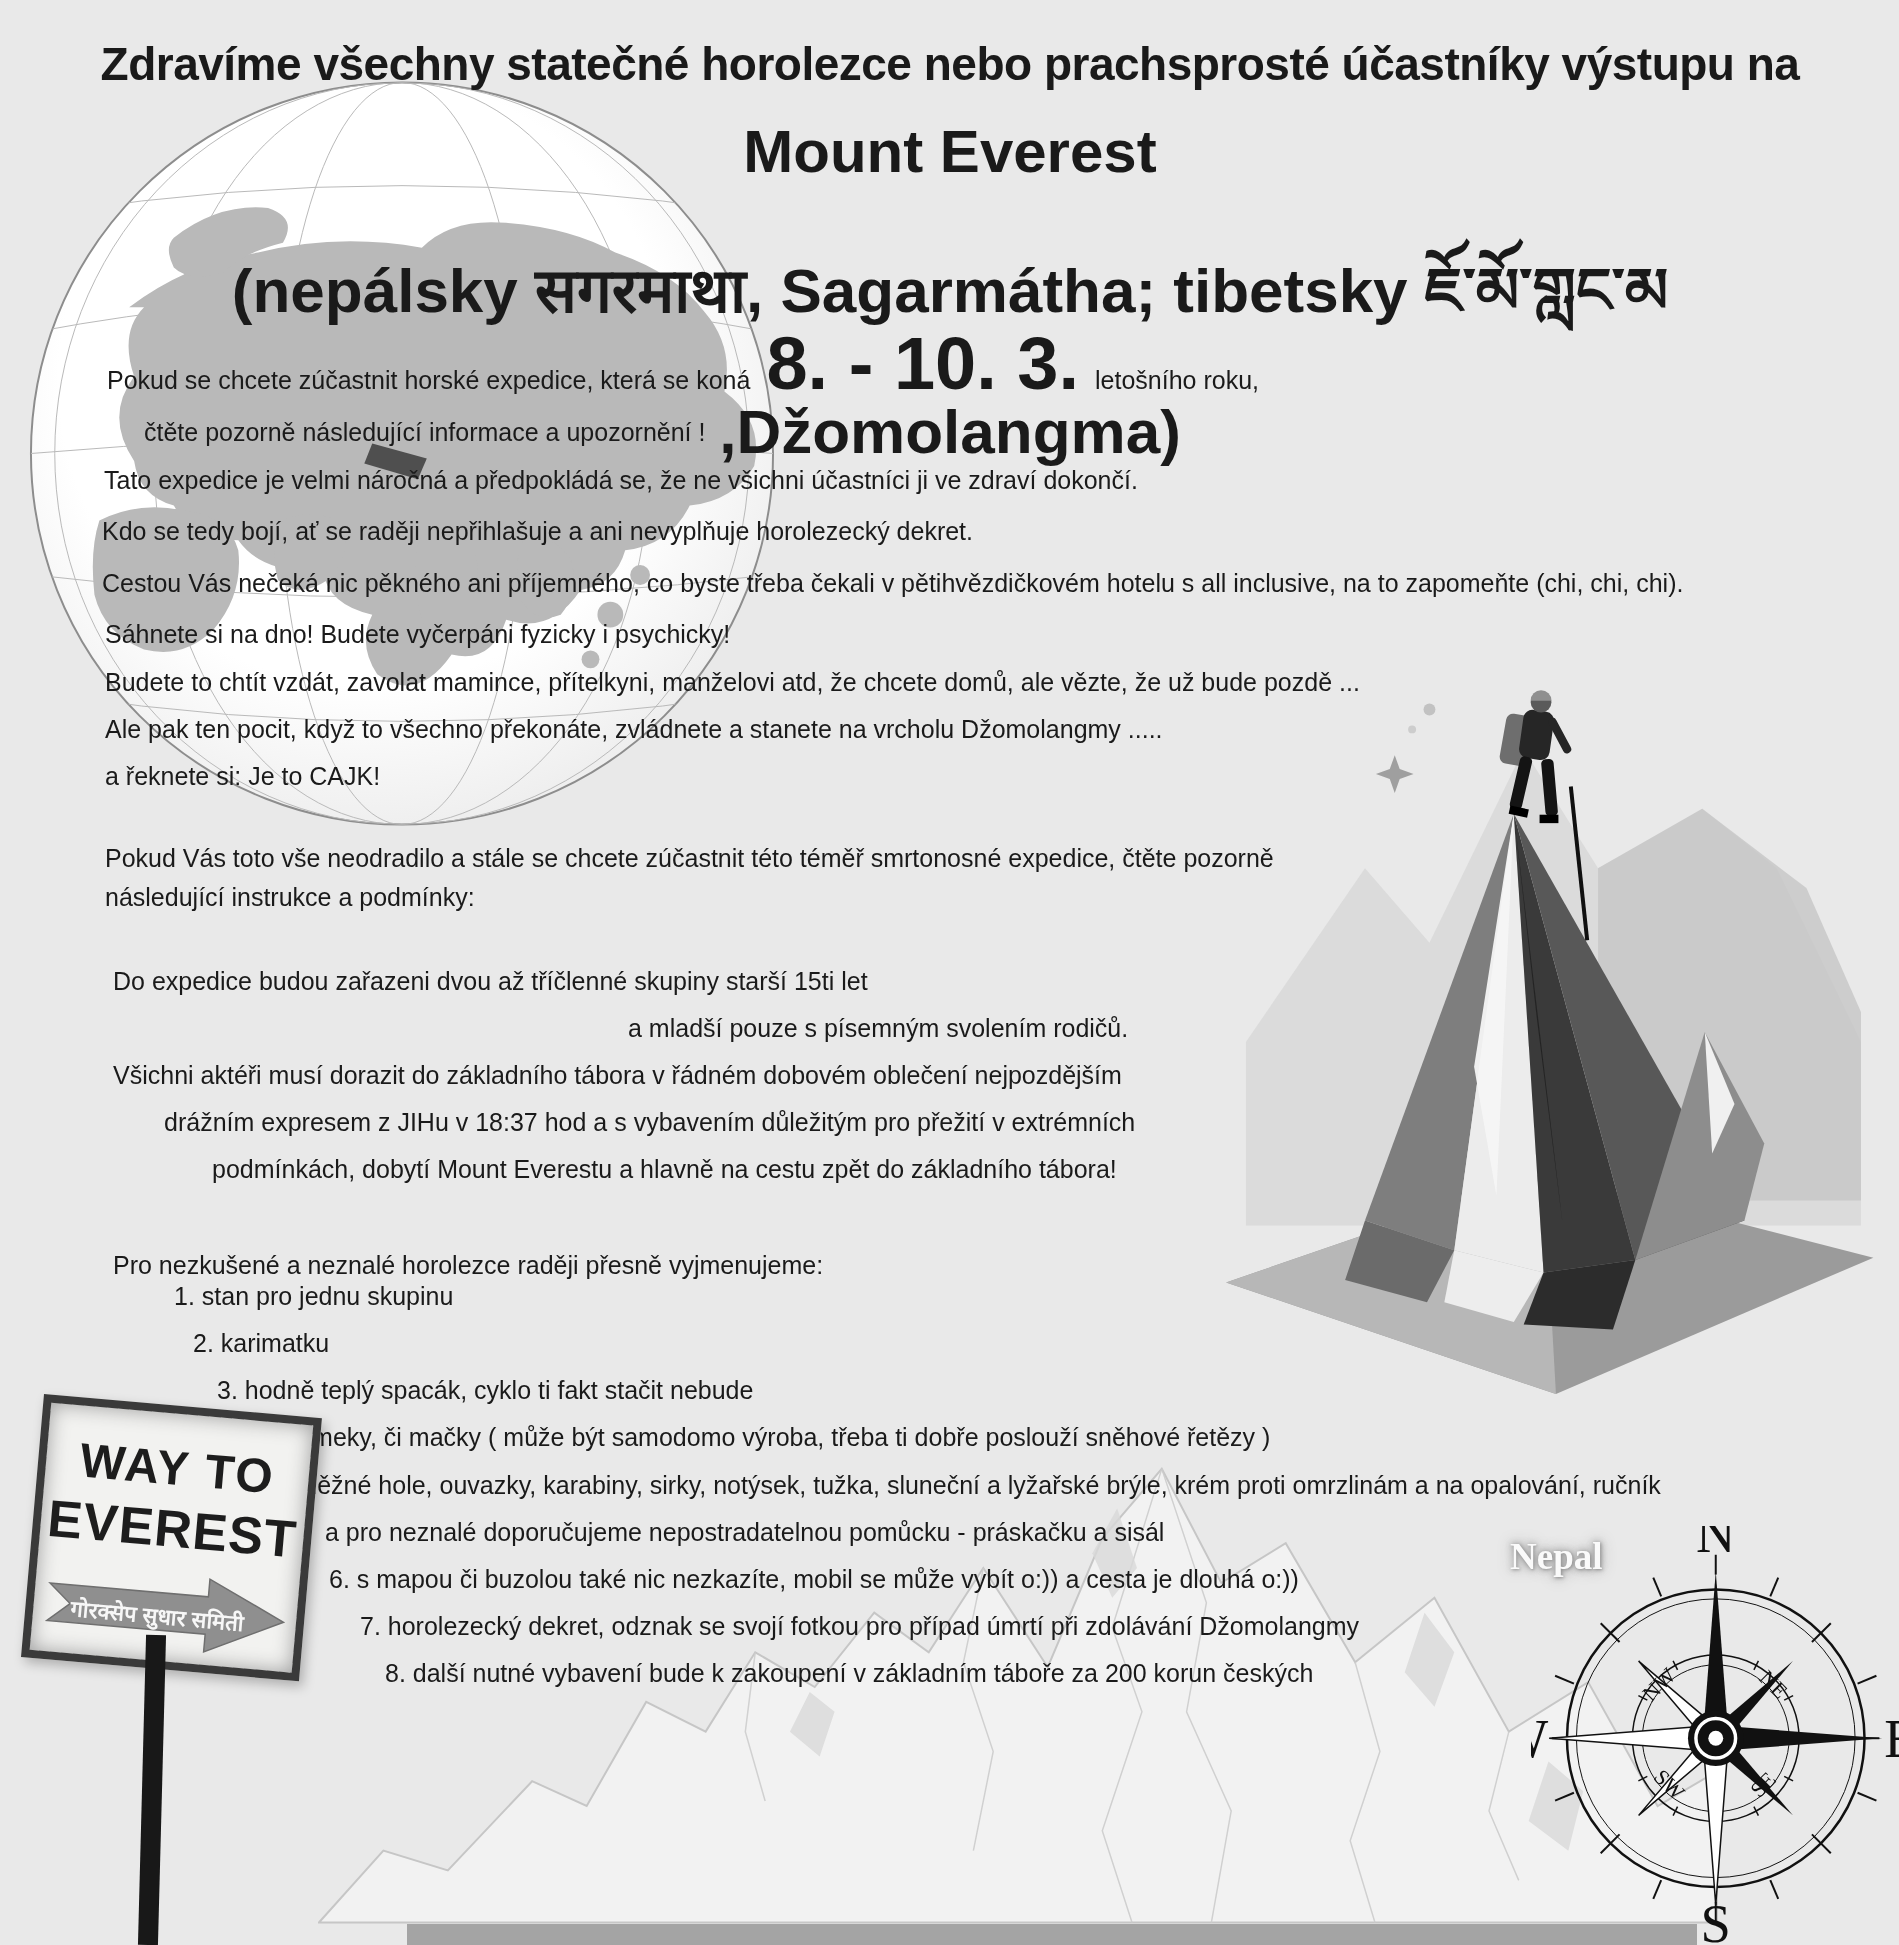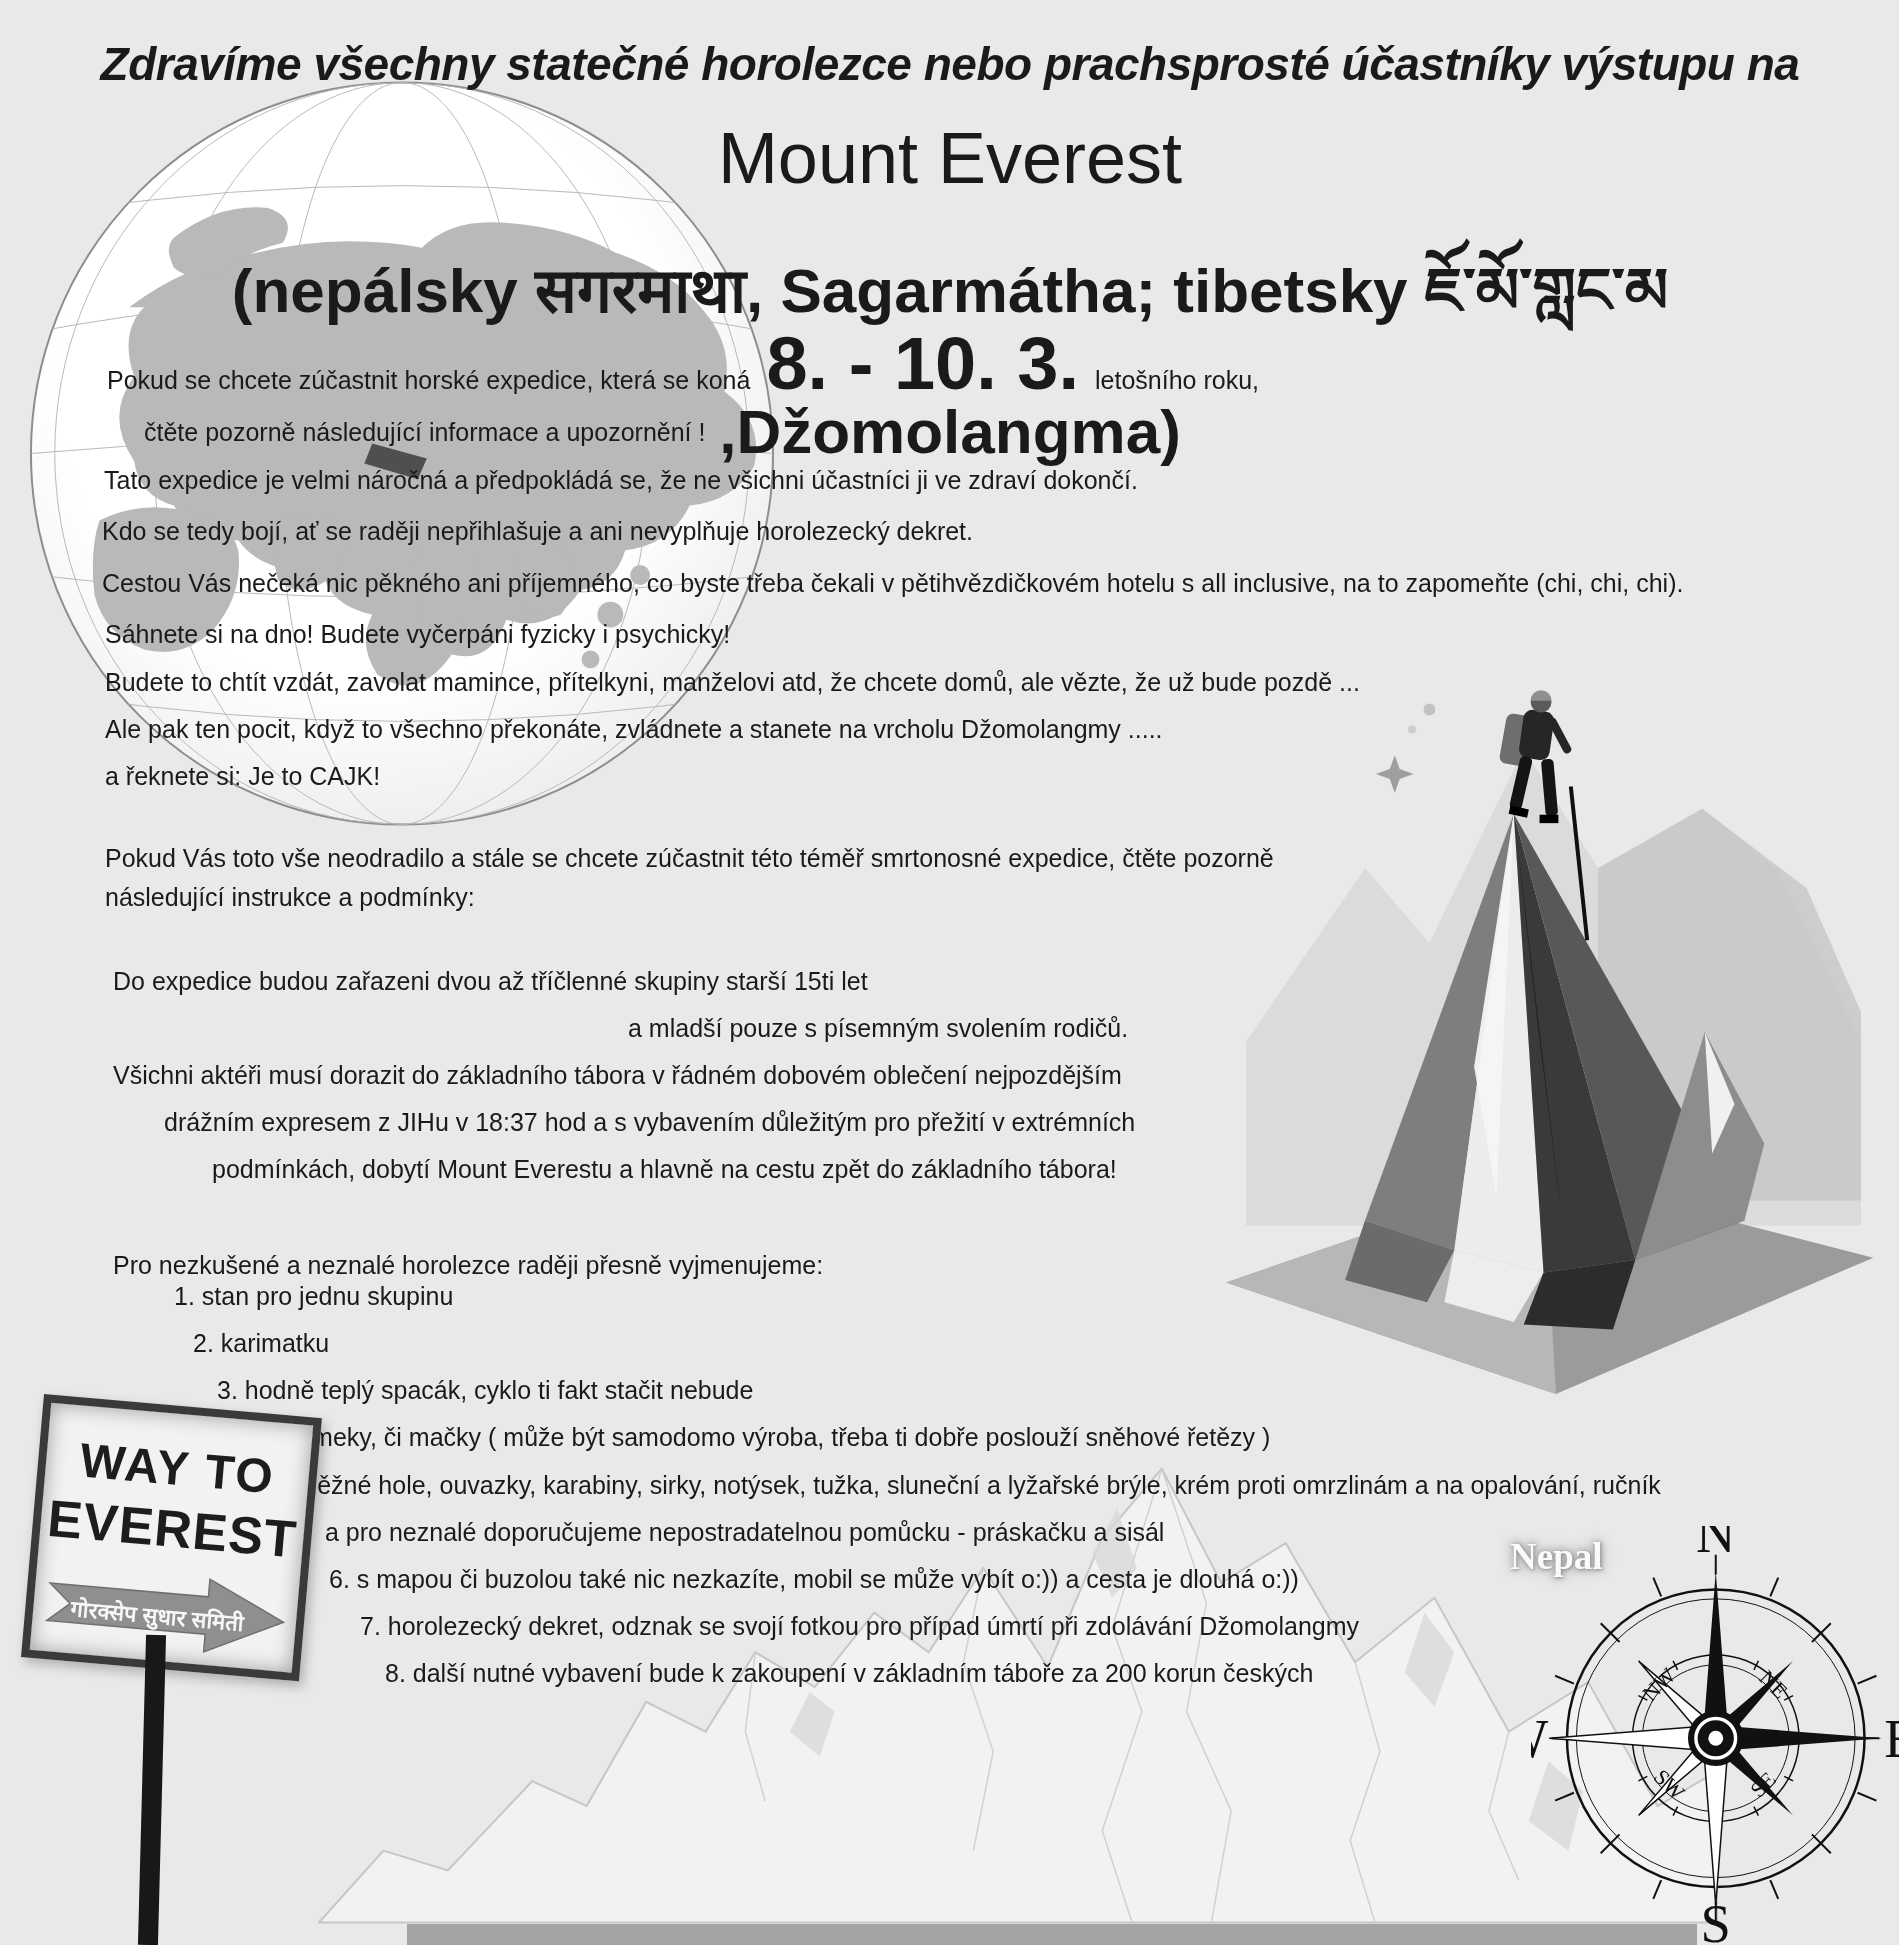--- a/index.html
+++ b/index.html
@@ -1,21 +1,21 @@
 <!DOCTYPE html>
 <html style="font-size:8px"><head>
 <meta charset="utf-8">
 <style>
   html,body{margin:0;padding:0;}
   #page{position:relative;width:1900px;height:1946px;background:#e9e9e9;overflow:hidden;
         font-family:"Liberation Sans",sans-serif;color:#1a1a1a;}
   .abs{position:absolute;}
   .center{left:0;width:100%;text-align:center;}
-  .title1{font-size:46px;letter-spacing:-0.5px;font-weight:bold;font-style:italic;}
-  .title2{font-size:72px;font-weight:normal;}
+  .title1{font-size:46px;letter-spacing:-0.5px;font-weight:bold;}
+  .title2{font-size:60px;font-weight:bold;}
   .title3{font-size:62px;font-weight:bold;}
   .line{font-size:25px;white-space:nowrap;}
   .dateline{display:flex;align-items:baseline;gap:16px;text-align:center;}
   .bigdate{font-size:74px;font-weight:bold;line-height:0.8;}
   svg{display:block;}
   
   #sign-board{position:absolute;left:44px;top:1394px;width:263px;height:248px;
      transform:rotate(5deg);transform-origin:top left;background:#f2f2f0;
      border:8px solid #3a3a3a;box-shadow:inset 0 0 20px #9b9b9b, 4px 5px 12px rgba(0,0,0,.25);
      display:flex;flex-direction:column;align-items:center;justify-content:flex-start;}

